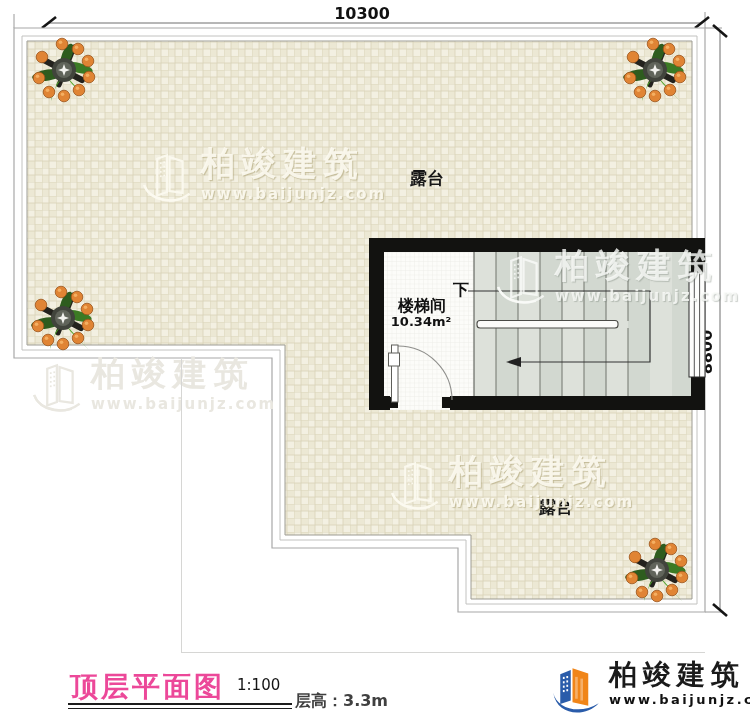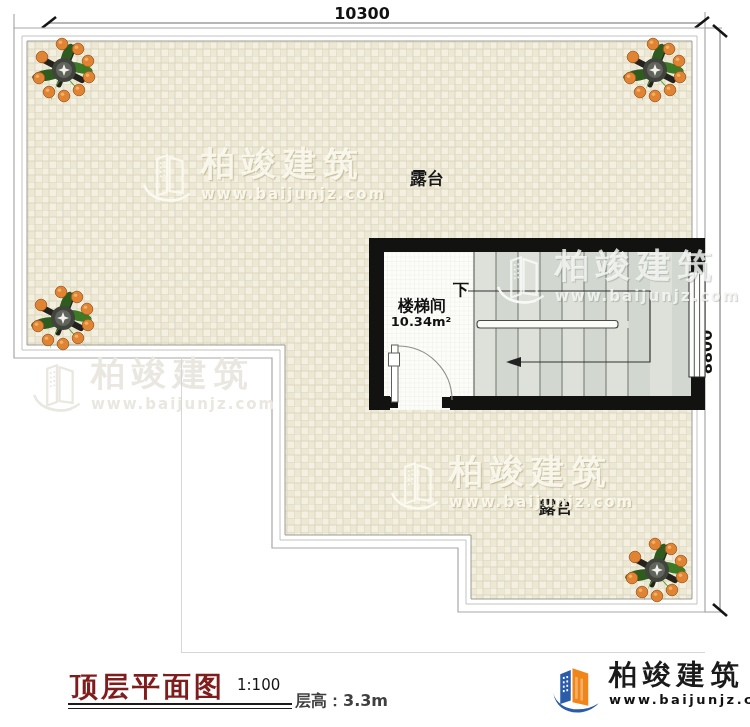--- a/index.html
+++ b/index.html
@@ -15,21 +15,21 @@
   .wm-url{font-size:15px;font-weight:bold;letter-spacing:2px;margin-top:3px;}
   .wm-emboss{color:rgba(252,250,240,0.92);text-shadow:1px 1px 1px rgba(168,156,112,0.55);}
   .wm-gray{color:#e9e7e0;}
   .wm-stairs{color:rgba(250,251,249,0.80);text-shadow:1px 1px 1px rgba(110,120,110,0.35);}
 
   
   .frame-v{position:absolute;left:181px;top:358px;width:1px;height:294px;background:#d6d6d4;}
   .frame-h{position:absolute;left:181px;top:652px;width:524px;height:1px;background:#d6d6d4;}
 
   
-  .tb-title{position:absolute;left:70px;top:668px;font-size:28px;font-weight:bold;letter-spacing:3px;color:#7f1d1d;}
+  .tb-title{position:absolute;left:70px;top:668px;font-size:28px;font-weight:bold;letter-spacing:3px;color:#ec4899;}
   .tb-scale{position:absolute;left:237px;top:676px;font-size:15px;color:#141414;}
   .tb-underline{position:absolute;left:68px;top:703px;width:224px;height:3px;
                 border-top:2px solid #1c1c1c;border-bottom:1px solid #1c1c1c;}
   .tb-line1{position:absolute;left:295px;top:666px;font-size:16px;font-weight:bold;color:#161616;}
   .tb-line2{position:absolute;left:295px;top:691px;font-size:16px;font-weight:bold;color:#404040;}
 
   
   .logo{position:absolute;left:548px;top:659px;display:flex;gap:5px;align-items:flex-start;}
   .logo-col{display:flex;flex-direction:column;}
   .logo-name{font-size:28px;font-weight:bold;letter-spacing:6px;color:#1a1a1a;line-height:1.15;}

